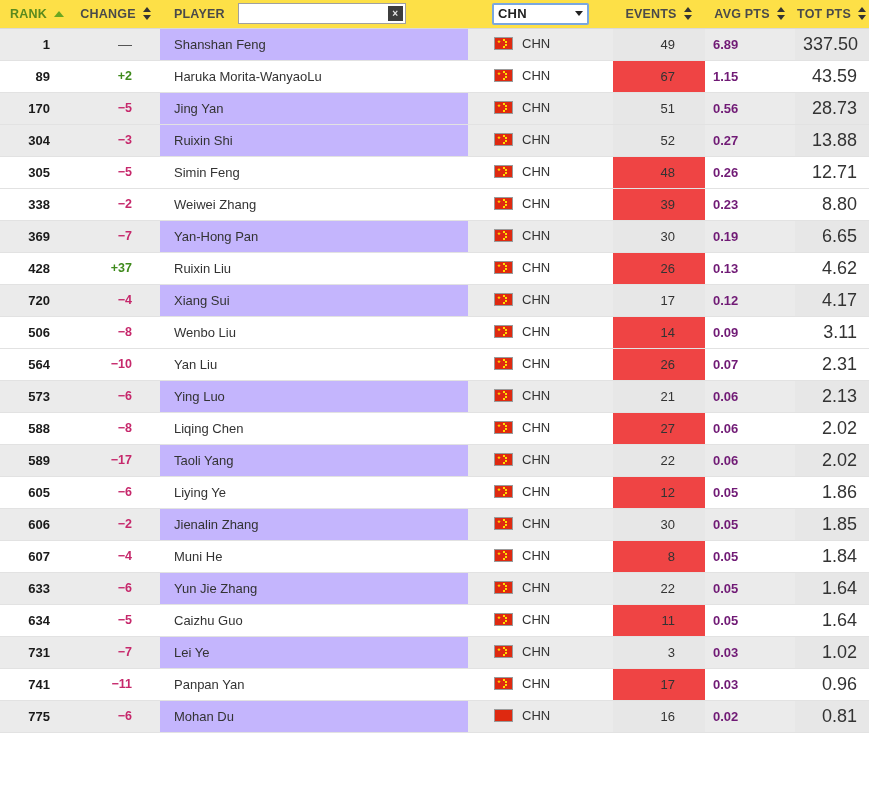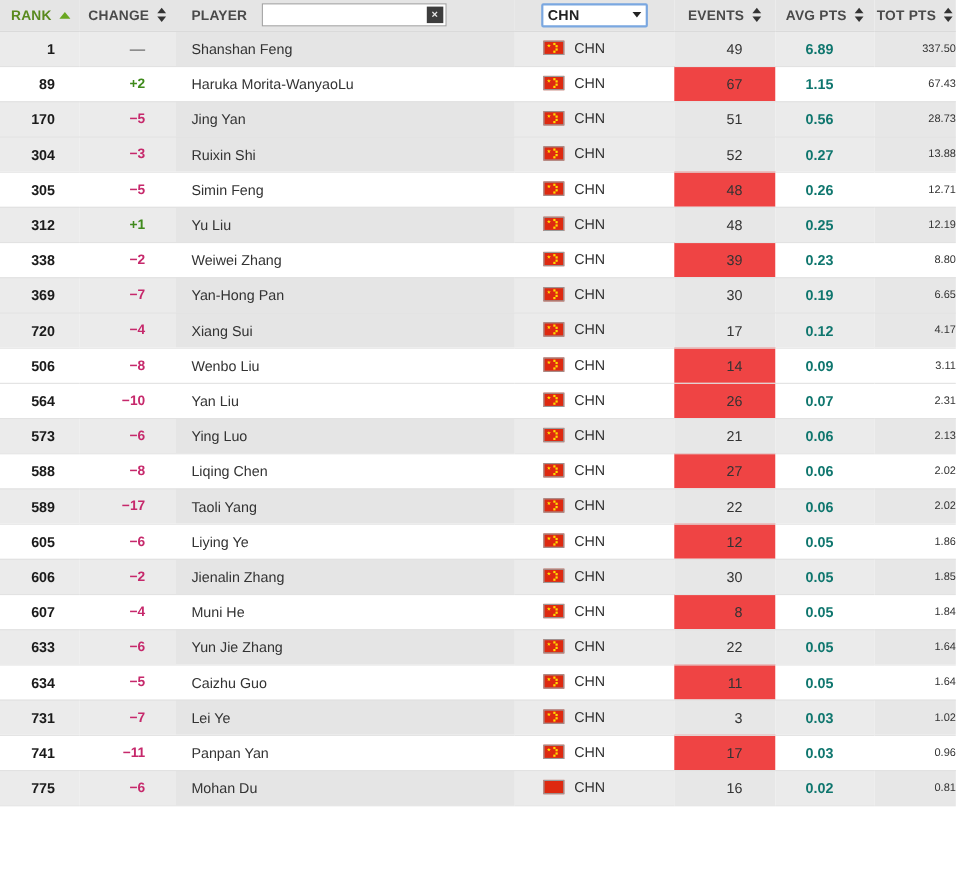--- a/index.html
+++ b/index.html
@@ -27,21 +27,21 @@
   
   thead tr {
     height: 28px;
     background: #ffffff;
   }
   thead th {
     font-size: 12.5px;
     font-weight: bold;
     color: #4a4a4a;
     letter-spacing: 0.2px;
-    background: #e5e5e5;
+    background: #fde047;
     border-bottom: 1px solid #d9d9d9;
     padding: 0 24px;
     height: 28px;
     vertical-align: middle;
     white-space: nowrap;
     text-align: center;
     box-sizing: border-box;
   }
   th.th-rank   { width: 72px;  text-align: left; padding-left: 10px; }
   th.th-change { width: 88px; }
@@ -167,21 +167,21 @@
     margin-left: 6px;
     flex: none;
   }
 
   
   tbody tr { height: 32px; }
   tbody tr.even td { background: #ffffff; }
   tbody tr.odd  td { background: #eeeeee; }
   tbody tr.odd td.c-rank   { background: #ebebeb; }
   tbody tr.odd td.c-change { background: #ebebeb; }
-  tbody tr.odd td.c-player { background: #e5e5e5; margin-top: 28px; }
+  tbody tr.odd td.c-player { background: #c4b5fd; margin-top: 28px; }
   tbody tr.odd td.c-flag   { background: #ebebeb; }
   tbody tr.odd td.c-events { background: #e7e7e7; }
   tbody tr.odd td.c-avg    { background: #ebebeb; }
   tbody tr.odd td.c-tot    { background: #e7e7e7; }
 
   tbody tr.even td.c-events { background: #ef4444; }
   tbody tr.even td.c-avg    { background: #ffffff; }
 
   tbody td {
     height: 32px;
@@ -252,31 +252,31 @@
   .flag-cn .s3 { left: 9.5px; top: 6px; }
   .flag-cn .s4 { left: 7.5px; top: 8px; }
 
   td.c-events {
     text-align: right;
     padding-right: 30px;
     color: #333333;
     font-size: 13px;
   }
   td.c-avg {
-    text-align: center;
+    text-align: left;
     padding-right: 18px;
-    color: #0f766e;
+    color: #701a75;
     font-weight: bold;
     font-size: 13px;
   }
   td.c-tot {
     text-align: right;
-    padding-right: 0;
+    padding-right: 12px;
     color: #333333;
-    font-size: 10px;
+    font-size: 18px;
   }
 </style>
 </head>
 <body>
 
 <table class="rank-table">
   <thead>
     <tr>
       <th class="th-rank active-sort">
         <span class="th-inner">
@@ -357,21 +357,21 @@
               <span class="big-star"></span>
               <span class="s1"></span>
               <span class="s2"></span>
               <span class="s3"></span>
               <span class="s4"></span>
             </span>
             <span>CHN</span>
           </span></td>
         <td class="c-events">67</td>
         <td class="c-avg">1.15</td>
-        <td class="c-tot">67.43</td>
+        <td class="c-tot">43.59</td>
       </tr>
       <tr class="odd">
         <td class="c-rank">170</td>
         <td class="c-change down">−5</td>
         <td class="c-player">Jing Yan</td>
         <td class="c-flag"><span class="flag-cc">
             <span class="flag-cn">
               <span class="big-star"></span>
               <span class="s1"></span>
               <span class="s2"></span>
@@ -413,38 +413,20 @@
               <span class="s2"></span>
               <span class="s3"></span>
               <span class="s4"></span>
             </span>
             <span>CHN</span>
           </span></td>
         <td class="c-events">48</td>
         <td class="c-avg">0.26</td>
         <td class="c-tot">12.71</td>
       </tr>
-      <tr class="odd">
-        <td class="c-rank">312</td>
-        <td class="c-change up">+1</td>
-        <td class="c-player">Yu Liu</td>
-        <td class="c-flag"><span class="flag-cc">
-            <span class="flag-cn">
-              <span class="big-star"></span>
-              <span class="s1"></span>
-              <span class="s2"></span>
-              <span class="s3"></span>
-              <span class="s4"></span>
-            </span>
-            <span>CHN</span>
-          </span></td>
-        <td class="c-events">48</td>
-        <td class="c-avg">0.25</td>
-        <td class="c-tot">12.19</td>
-      </tr>
       <tr class="even">
         <td class="c-rank">338</td>
         <td class="c-change down">−2</td>
         <td class="c-player">Weiwei Zhang</td>
         <td class="c-flag"><span class="flag-cc">
             <span class="flag-cn">
               <span class="big-star"></span>
               <span class="s1"></span>
               <span class="s2"></span>
               <span class="s3"></span>
@@ -467,20 +449,38 @@
               <span class="s2"></span>
               <span class="s3"></span>
               <span class="s4"></span>
             </span>
             <span>CHN</span>
           </span></td>
         <td class="c-events">30</td>
         <td class="c-avg">0.19</td>
         <td class="c-tot">6.65</td>
       </tr>
+      <tr class="even">
+        <td class="c-rank">428</td>
+        <td class="c-change up">+37</td>
+        <td class="c-player">Ruixin Liu</td>
+        <td class="c-flag"><span class="flag-cc">
+            <span class="flag-cn">
+              <span class="big-star"></span>
+              <span class="s1"></span>
+              <span class="s2"></span>
+              <span class="s3"></span>
+              <span class="s4"></span>
+            </span>
+            <span>CHN</span>
+          </span></td>
+        <td class="c-events">26</td>
+        <td class="c-avg">0.13</td>
+        <td class="c-tot">4.62</td>
+      </tr>
       <tr class="odd">
         <td class="c-rank">720</td>
         <td class="c-change down">−4</td>
         <td class="c-player">Xiang Sui</td>
         <td class="c-flag"><span class="flag-cc">
             <span class="flag-cn">
               <span class="big-star"></span>
               <span class="s1"></span>
               <span class="s2"></span>
               <span class="s3"></span>

